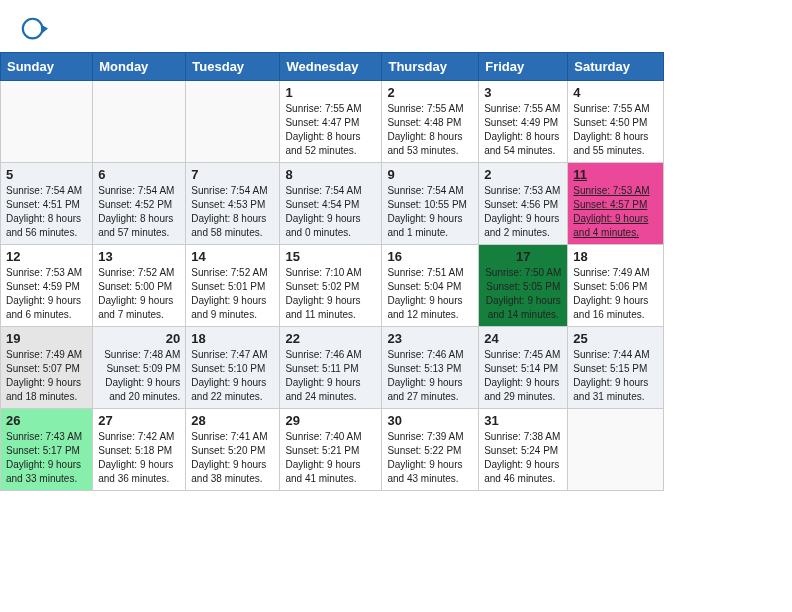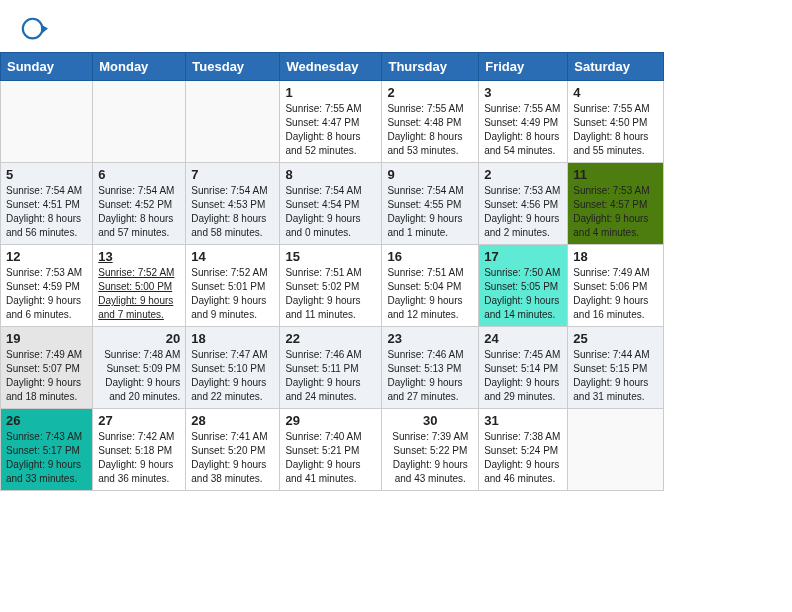--- a/index.html
+++ b/index.html
@@ -177,68 +177,68 @@
           </td>
           <td style="background: rgb(238, 242, 247);">
             <span class="day-num">8</span>
             <div class="day-info">Sunrise: 7:54 AM
 Sunset: 4:54 PM
 Daylight: 9 hours and 0 minutes.</div>
           </td>
           <td style="background: rgb(238, 242, 247);">
             <span class="day-num">9</span>
             <div class="day-info">Sunrise: 7:54 AM
-Sunset: 4:55 PM
+Sunset: 10:55 PM
 Daylight: 9 hours and 1 minute.</div>
           </td>
           <td style="background: rgb(238, 242, 247);">
             <span class="day-num">2</span>
             <div class="day-info">Sunrise: 7:53 AM
 Sunset: 4:56 PM
 Daylight: 9 hours and 2 minutes.</div>
           </td>
-          <td style="background: #4d7c0f;">
+          <td style="background: #ec4899; text-decoration: underline;">
             <span class="day-num">11</span>
             <div class="day-info">Sunrise: 7:53 AM
 Sunset: 4:57 PM
 Daylight: 9 hours and 4 minutes.</div>
           </td>
         </tr>
         <tr>
           <td style="background: rgb(255, 255, 255); margin-top: 10px;">
             <span class="day-num">12</span>
             <div class="day-info">Sunrise: 7:53 AM
 Sunset: 4:59 PM
 Daylight: 9 hours and 6 minutes.</div>
           </td>
-          <td style="background: rgb(255, 255, 255); text-decoration: underline;">
+          <td style="background: rgb(255, 255, 255);">
             <span class="day-num">13</span>
             <div class="day-info">Sunrise: 7:52 AM
 Sunset: 5:00 PM
 Daylight: 9 hours and 7 minutes.</div>
           </td>
           <td style="background: rgb(255, 255, 255);">
             <span class="day-num">14</span>
             <div class="day-info">Sunrise: 7:52 AM
 Sunset: 5:01 PM
 Daylight: 9 hours and 9 minutes.</div>
           </td>
           <td style="background: rgb(255, 255, 255);">
             <span class="day-num">15</span>
-            <div class="day-info">Sunrise: 7:51 AM
+            <div class="day-info">Sunrise: 7:10 AM
 Sunset: 5:02 PM
 Daylight: 9 hours and 11 minutes.</div>
           </td>
           <td style="background: rgb(255, 255, 255);">
             <span class="day-num">16</span>
             <div class="day-info">Sunrise: 7:51 AM
 Sunset: 5:04 PM
 Daylight: 9 hours and 12 minutes.</div>
           </td>
-          <td style="background: #5eead4;">
+          <td style="background: #15803d; text-align: center;">
             <span class="day-num">17</span>
             <div class="day-info">Sunrise: 7:50 AM
 Sunset: 5:05 PM
 Daylight: 9 hours and 14 minutes.</div>
           </td>
           <td style="background: rgb(255, 255, 255);">
             <span class="day-num">18</span>
             <div class="day-info">Sunrise: 7:49 AM
 Sunset: 5:06 PM
 Daylight: 9 hours and 16 minutes.</div>
@@ -282,21 +282,21 @@
 Daylight: 9 hours and 29 minutes.</div>
           </td>
           <td style="background: rgb(238, 242, 247);">
             <span class="day-num">25</span>
             <div class="day-info">Sunrise: 7:44 AM
 Sunset: 5:15 PM
 Daylight: 9 hours and 31 minutes.</div>
           </td>
         </tr>
         <tr>
-          <td style="background: #14b8a6;">
+          <td style="background: #86efac;">
             <span class="day-num">26</span>
             <div class="day-info">Sunrise: 7:43 AM
 Sunset: 5:17 PM
 Daylight: 9 hours and 33 minutes.</div>
           </td>
           <td style="background: rgb(255, 255, 255);">
             <span class="day-num">27</span>
             <div class="day-info">Sunrise: 7:42 AM
 Sunset: 5:18 PM
 Daylight: 9 hours and 36 minutes.</div>
@@ -306,21 +306,21 @@
             <div class="day-info">Sunrise: 7:41 AM
 Sunset: 5:20 PM
 Daylight: 9 hours and 38 minutes.</div>
           </td>
           <td style="background: rgb(255, 255, 255);">
             <span class="day-num">29</span>
             <div class="day-info">Sunrise: 7:40 AM
 Sunset: 5:21 PM
 Daylight: 9 hours and 41 minutes.</div>
           </td>
-          <td style="background: rgb(255, 255, 255); text-align: center;">
+          <td style="background: rgb(255, 255, 255);">
             <span class="day-num">30</span>
             <div class="day-info">Sunrise: 7:39 AM
 Sunset: 5:22 PM
 Daylight: 9 hours and 43 minutes.</div>
           </td>
           <td style="background: rgb(255, 255, 255);">
             <span class="day-num">31</span>
             <div class="day-info">Sunrise: 7:38 AM
 Sunset: 5:24 PM
 Daylight: 9 hours and 46 minutes.</div>

